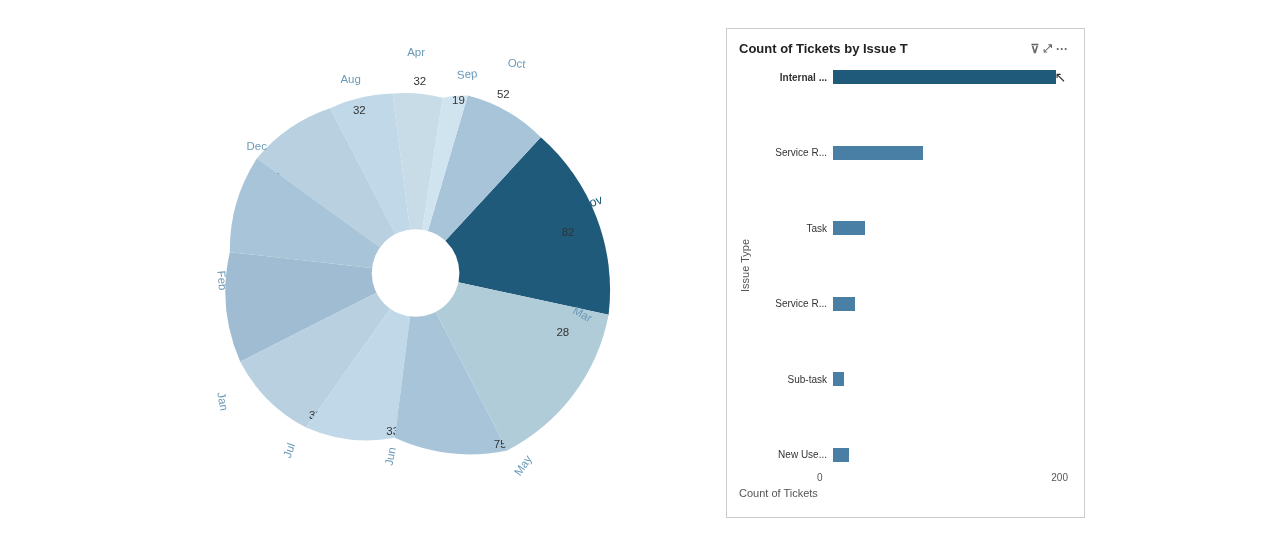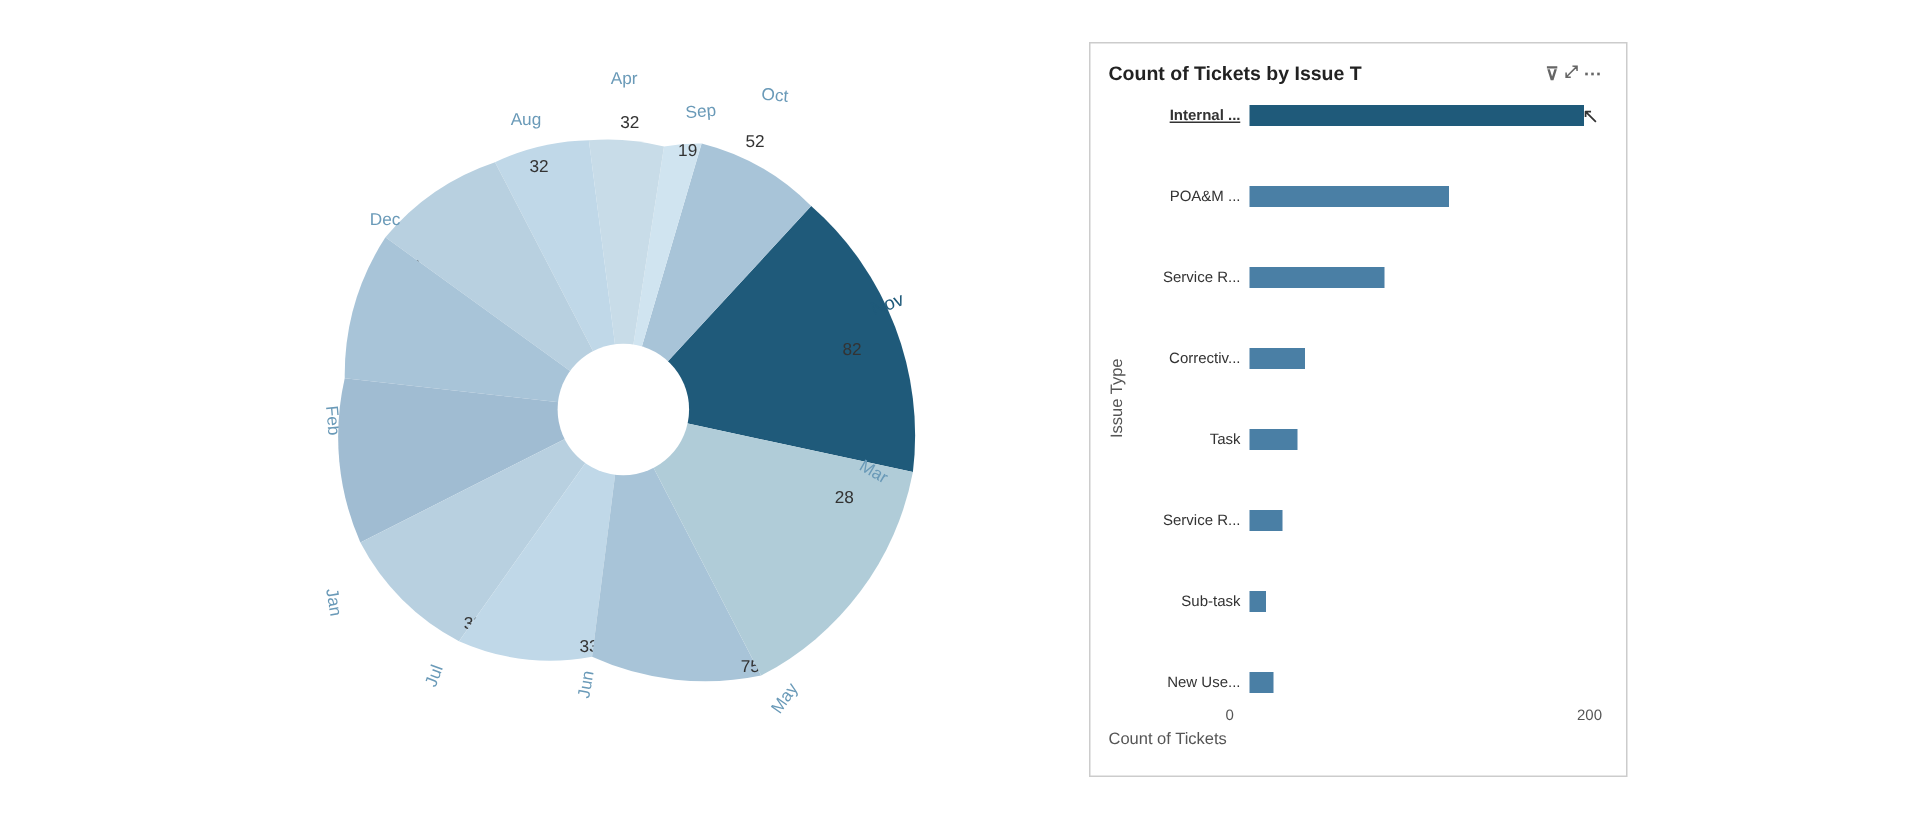--- a/index.html
+++ b/index.html
@@ -91,21 +91,20 @@
       color: #333;
       width: 72px;
       text-align: right;
       white-space: nowrap;
       overflow: hidden;
       text-overflow: ellipsis;
       flex-shrink: 0;
     }
     .bar-label.bold {
       font-weight: 700;
-      text-decoration: underline;
     }
     .bar-track {
       flex: 1;
       height: 14px;
       background: transparent;
       position: relative;
     }
     .bar-fill {
       height: 100%;
       background: #4a7fa5;
@@ -213,35 +212,23 @@
 
       <div class="bar-row">
             <div class="bar-label bold">Internal ...</div>
             <div class="bar-track">
               <div class="bar-fill dark" style="width: 95%; position: relative;">
                 <div style="position: absolute; right: -10px; top: 50%; transform: translateY(-50%); font-size: 14px; color: rgb(51, 51, 51);">↖</div>
               </div>
             </div>
           </div>
           <div class="bar-row">
-            <div class="bar-label">POA&amp;M ...</div>
-            <div class="bar-track">
-              <div class="bar-fill" style="width: 56.6667%;"></div>
-            </div>
-          </div>
-          <div class="bar-row">
             <div class="bar-label">Service R...</div>
             <div class="bar-track">
               <div class="bar-fill" style="width: 38.3333%;"></div>
-            </div>
-          </div>
-          <div class="bar-row">
-            <div class="bar-label">Correctiv...</div>
-            <div class="bar-track">
-              <div class="bar-fill" style="width: 15.8333%;"></div>
             </div>
           </div>
           <div class="bar-row">
             <div class="bar-label">Task</div>
             <div class="bar-track">
               <div class="bar-fill" style="width: 13.6667%;"></div>
             </div>
           </div>
           <div class="bar-row">
             <div class="bar-label">Service R...</div>

